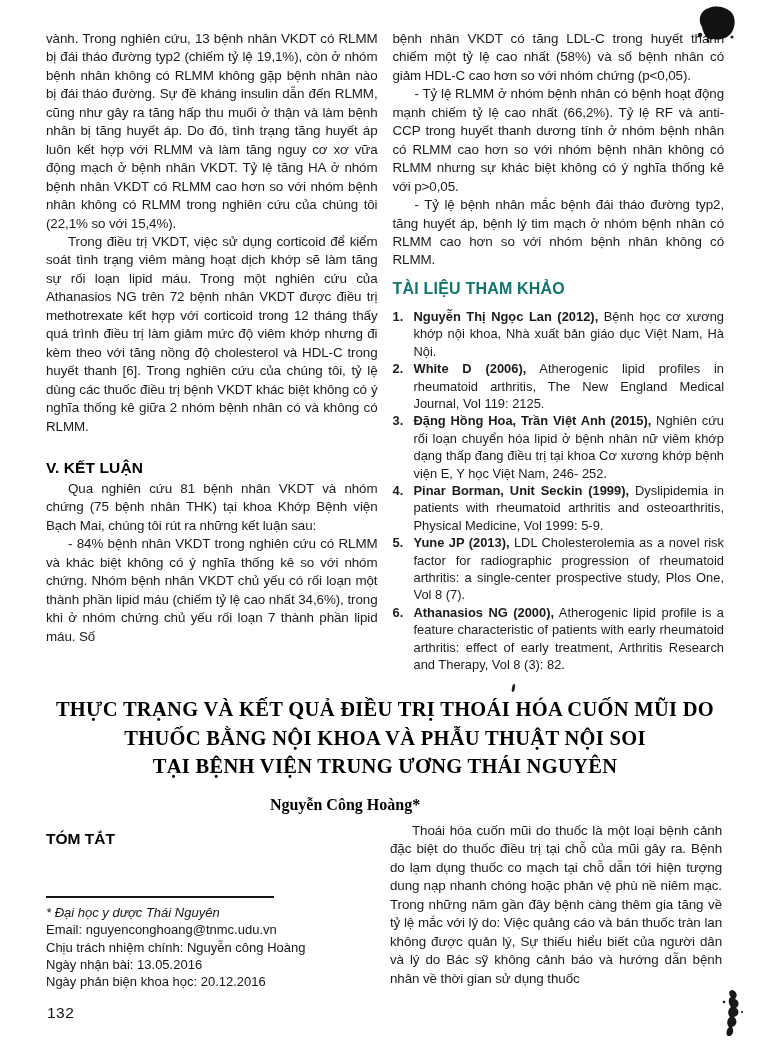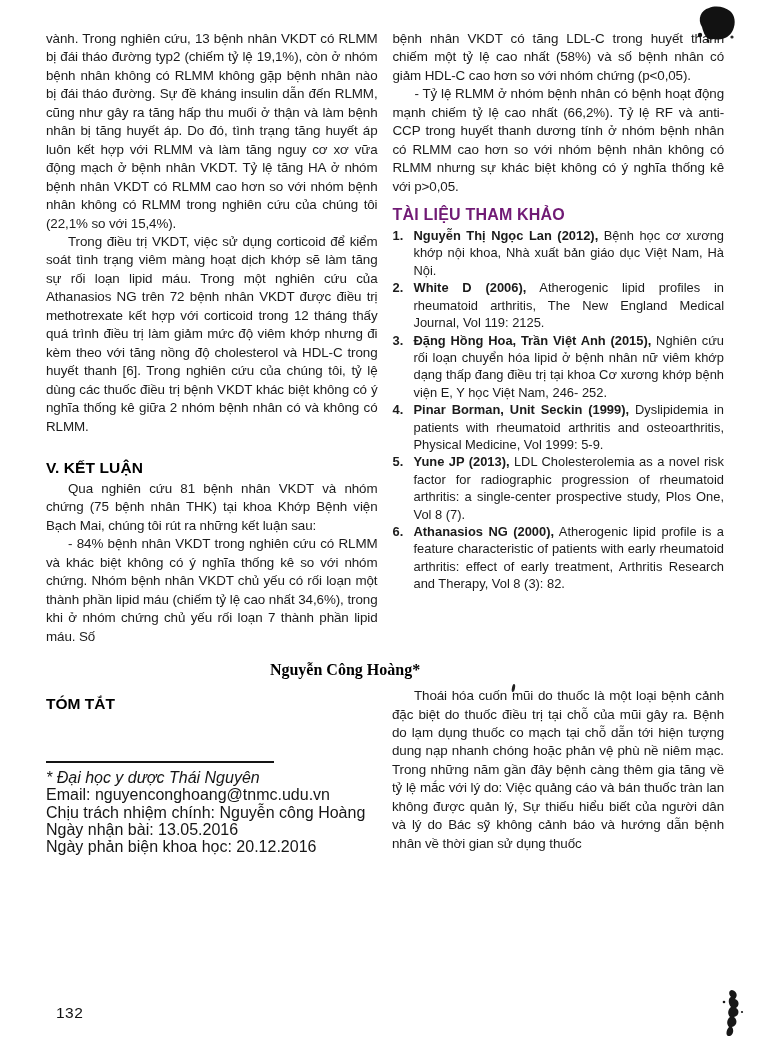--- a/index.html
+++ b/index.html
@@ -7,34 +7,34 @@
     width:760px;height:1062px;background:#ffffff;position:relative;overflow:hidden;
     font-family:"Liberation Sans", sans-serif;color:#1b1b1b;
     -webkit-font-smoothing:antialiased;
   }
   .page{position:absolute;inset:0;padding:30px 36px 0 46px;box-sizing:border-box;}
   .cols{display:flex;gap:15px;}
   .col{width:332px;}
   p.body{margin:0;font-size:13.4px;line-height:18.45px;text-align:justify;letter-spacing:-0.1px;}
   p.indent{text-indent:22px;}
   .sec-heading{font-size:15.5px;font-weight:bold;color:#000;margin:23px 0 3px 0;letter-spacing:0.1px;}
-  .refs-heading{font-size:16px;font-weight:bold;color:#701a75;margin:10px 0 3px 0;letter-spacing:0.2px;}
+  .refs-heading{font-size:16px;font-weight:bold;color:#0f766e;margin:10px 0 10px 0;letter-spacing:0.2px;}
   .ref{margin:0;font-size:12.9px;line-height:17.4px;text-align:justify;position:relative;padding-left:21px;}
   .ref .num{position:absolute;left:0;top:0;font-weight:bold;}
   .ref .auth{font-weight:bold;}
   .title-block{margin-top:22px;text-align:center;font-family:"Liberation Serif", serif;
     font-weight:bold;color:#000;font-size:20.5px;line-height:28.5px;letter-spacing:0.3px;}
   .author-row{margin-top:15px;text-align:center;padding-right:80px;
     font-family:"Liberation Serif", serif;font-weight:bold;font-size:16px;color:#000;}
-  .bottom{display:flex;gap:12px;margin-top:8px;justify-content:space-between;}
+  .bottom{display:flex;gap:12px;margin-top:8px;}
   .abstract-heading{font-size:15.5px;font-weight:bold;color:#000;margin:8px 0 0 0;}
-  .footnote{margin-top:48px;font-size:16px;line-height:17.3px;color:#161616;}
+  .footnote{margin-top:48px;font-size:13px;line-height:17.3px;color:#161616;}
   .fn-rule{width:228px;border:0;border-top:2.5px solid #141414;margin:0 0 6px 0;}
   .fn-aff{font-style:italic;}
-  .pageno{position:absolute;left:56px;top:1004px;font-size:15.5px;color:#111;letter-spacing:0.5px;}
+  .pageno{position:absolute;left:47px;top:1004px;font-size:15.5px;color:#111;letter-spacing:0.5px;}
   .smudge-top{position:absolute;top:5px;right:24px;width:42px;height:38px;}
   .smudge-bottom{position:absolute;top:988px;right:14px;width:26px;height:52px;}
   .speck{position:absolute;left:512px;top:684px;width:3px;height:8px;background:#222;
     border-radius:40% 60% 50% 50%;transform:rotate(12deg);}
 </style>
 </head>
 <body>
 
 <div class="page">
 
@@ -43,20 +43,21 @@
       <p class="body">vành. Trong nghiên cứu, 13 bệnh nhân VKDT có RLMM bị đái tháo đường typ2 (chiếm tỷ lệ 19,1%), còn ở nhóm bệnh nhân không có RLMM không gặp bệnh nhân nào bị đái tháo đường. Sự đề kháng insulin dẫn đến RLMM, cũng như gây ra tăng hấp thu muối ở thận và làm bệnh nhân bị tăng huyết áp. Do đó, tình trạng tăng huyết áp luôn kết hợp với RLMM và làm tăng nguy cơ xơ vữa động mạch ở bệnh nhân VKDT. Tỷ lệ tăng HA ở nhóm bệnh nhân VKDT có RLMM cao hơn so với nhóm bệnh nhân không có RLMM trong nghiên cứu của chúng tôi (22,1% so với 15,4%).</p>
       <p class="body indent">Trong điều trị VKDT, việc sử dụng corticoid để kiểm soát tình trạng viêm màng hoạt dịch khớp sẽ làm tăng sự rối loạn lipid máu. Trong một nghiên cứu của Athanasios NG trên 72 bệnh nhân VKDT được điều trị methotrexate kết hợp với corticoid trong 12 tháng thấy quá trình điều trị làm giảm mức độ viêm khớp nhưng đi kèm theo với tăng nồng độ cholesterol và HDL-C trong huyết thanh [6]. Trong nghiên cứu của chúng tôi, tỷ lệ dùng các thuốc điều trị bệnh VKDT khác biệt không có ý nghĩa thống kê giữa 2 nhóm bệnh nhân có và không có RLMM.</p>
       <div class="sec-heading">V. KẾT LUẬN</div>
       <p class="body indent">Qua nghiên cứu 81 bệnh nhân VKDT và nhóm chứng (75 bệnh nhân THK) tại khoa Khớp Bệnh viện Bạch Mai, chúng tôi rút ra những kết luận sau:</p>
       <p class="body indent">- 84% bệnh nhân VKDT trong nghiên cứu có RLMM và khác biệt không có ý nghĩa thống kê so với nhóm chứng. Nhóm bệnh nhân VKDT chủ yếu có rối loạn một thành phần lipid máu (chiếm tỷ lệ cao nhất 34,6%), trong khi ở nhóm chứng chủ yếu rối loạn 7 thành phần lipid máu. Số</p>
     </div>
 
     <div class="col">
       <p class="body">bệnh nhân VKDT có tăng LDL-C trong huyết thanh chiếm một tỷ lệ cao nhất (58%) và số bệnh nhân có giảm HDL-C cao hơn so với nhóm chứng (p&lt;0,05).</p>
       <p class="body indent">- Tỷ lệ RLMM ở nhóm bệnh nhân có bệnh hoạt động mạnh chiếm tỷ lệ cao nhất (66,2%). Tỷ lệ RF và anti-CCP trong huyết thanh dương tính ở nhóm bệnh nhân có RLMM cao hơn so với nhóm bệnh nhân không có RLMM nhưng sự khác biệt không có ý nghĩa thống kê với p&gt;0,05.</p>
+      <p class="body indent">- Tỷ lệ bệnh nhân mắc bệnh đái tháo đường typ2, tăng huyết áp, bệnh lý tim mạch ở nhóm bệnh nhân có RLMM cao hơn so với nhóm bệnh nhân không có RLMM.</p>
       <div class="refs-heading">TÀI LIỆU THAM KHẢO</div>
 
       <p class="ref">
         <span class="num">1.</span><span class="auth">Nguyễn Thị Ngọc Lan (2012),</span><span> Bệnh học cơ xương khớp nội khoa, Nhà xuất bản giáo dục Việt Nam, Hà Nội.</span>
       </p>
       <p class="ref">
         <span class="num">2.</span><span class="auth">White D (2006),</span><span> Atherogenic lipid profiles in rheumatoid arthritis, The New England Medical Journal, Vol 119: 2125.</span>
       </p>
       <p class="ref">
         <span class="num">3.</span><span class="auth">Đặng Hồng Hoa, Trần Việt Anh (2015),</span><span> Nghiên cứu rối loạn chuyển hóa lipid ở bệnh nhân nữ viêm khớp dạng thấp đang điều trị tại khoa Cơ xương khớp bệnh viện E, Y học Việt Nam, 246- 252.</span>
@@ -66,20 +67,25 @@
       </p>
       <p class="ref">
         <span class="num">5.</span><span class="auth">Yune JP (2013),</span><span> LDL Cholesterolemia as a novel risk factor for radiographic progression of rheumatoid arthritis: a single-center prospective study, Plos One, Vol 8 (7).</span>
       </p>
       <p class="ref">
         <span class="num">6.</span><span class="auth">Athanasios NG (2000),</span><span> Atherogenic lipid profile is a feature characteristic of patients with early rheumatoid arthritis: effect of early treatment, Arthritis Research and Therapy, Vol 8 (3): 82.</span>
       </p>
     </div>
   </div>
 
+  <div class="title-block">
+    <div>THỰC TRẠNG VÀ KẾT QUẢ ĐIỀU TRỊ THOÁI HÓA CUỐN MŨI DO</div>
+    <div>THUỐC BẰNG NỘI KHOA VÀ PHẪU THUẬT NỘI SOI</div>
+    <div>TẠI BỆNH VIỆN TRUNG ƯƠNG THÁI NGUYÊN</div>
+  </div>
 
   <div class="author-row">Nguyễn Công Hoàng*</div>
 
   <div class="bottom">
     <div class="col">
       <div class="abstract-heading">TÓM TẮT</div>
       <div class="footnote">
         <hr class="fn-rule">
         <div class="fn-aff">* Đại học y dược Thái Nguyên</div>
         <div>Email: nguyenconghoang@tnmc.udu.vn</div>

